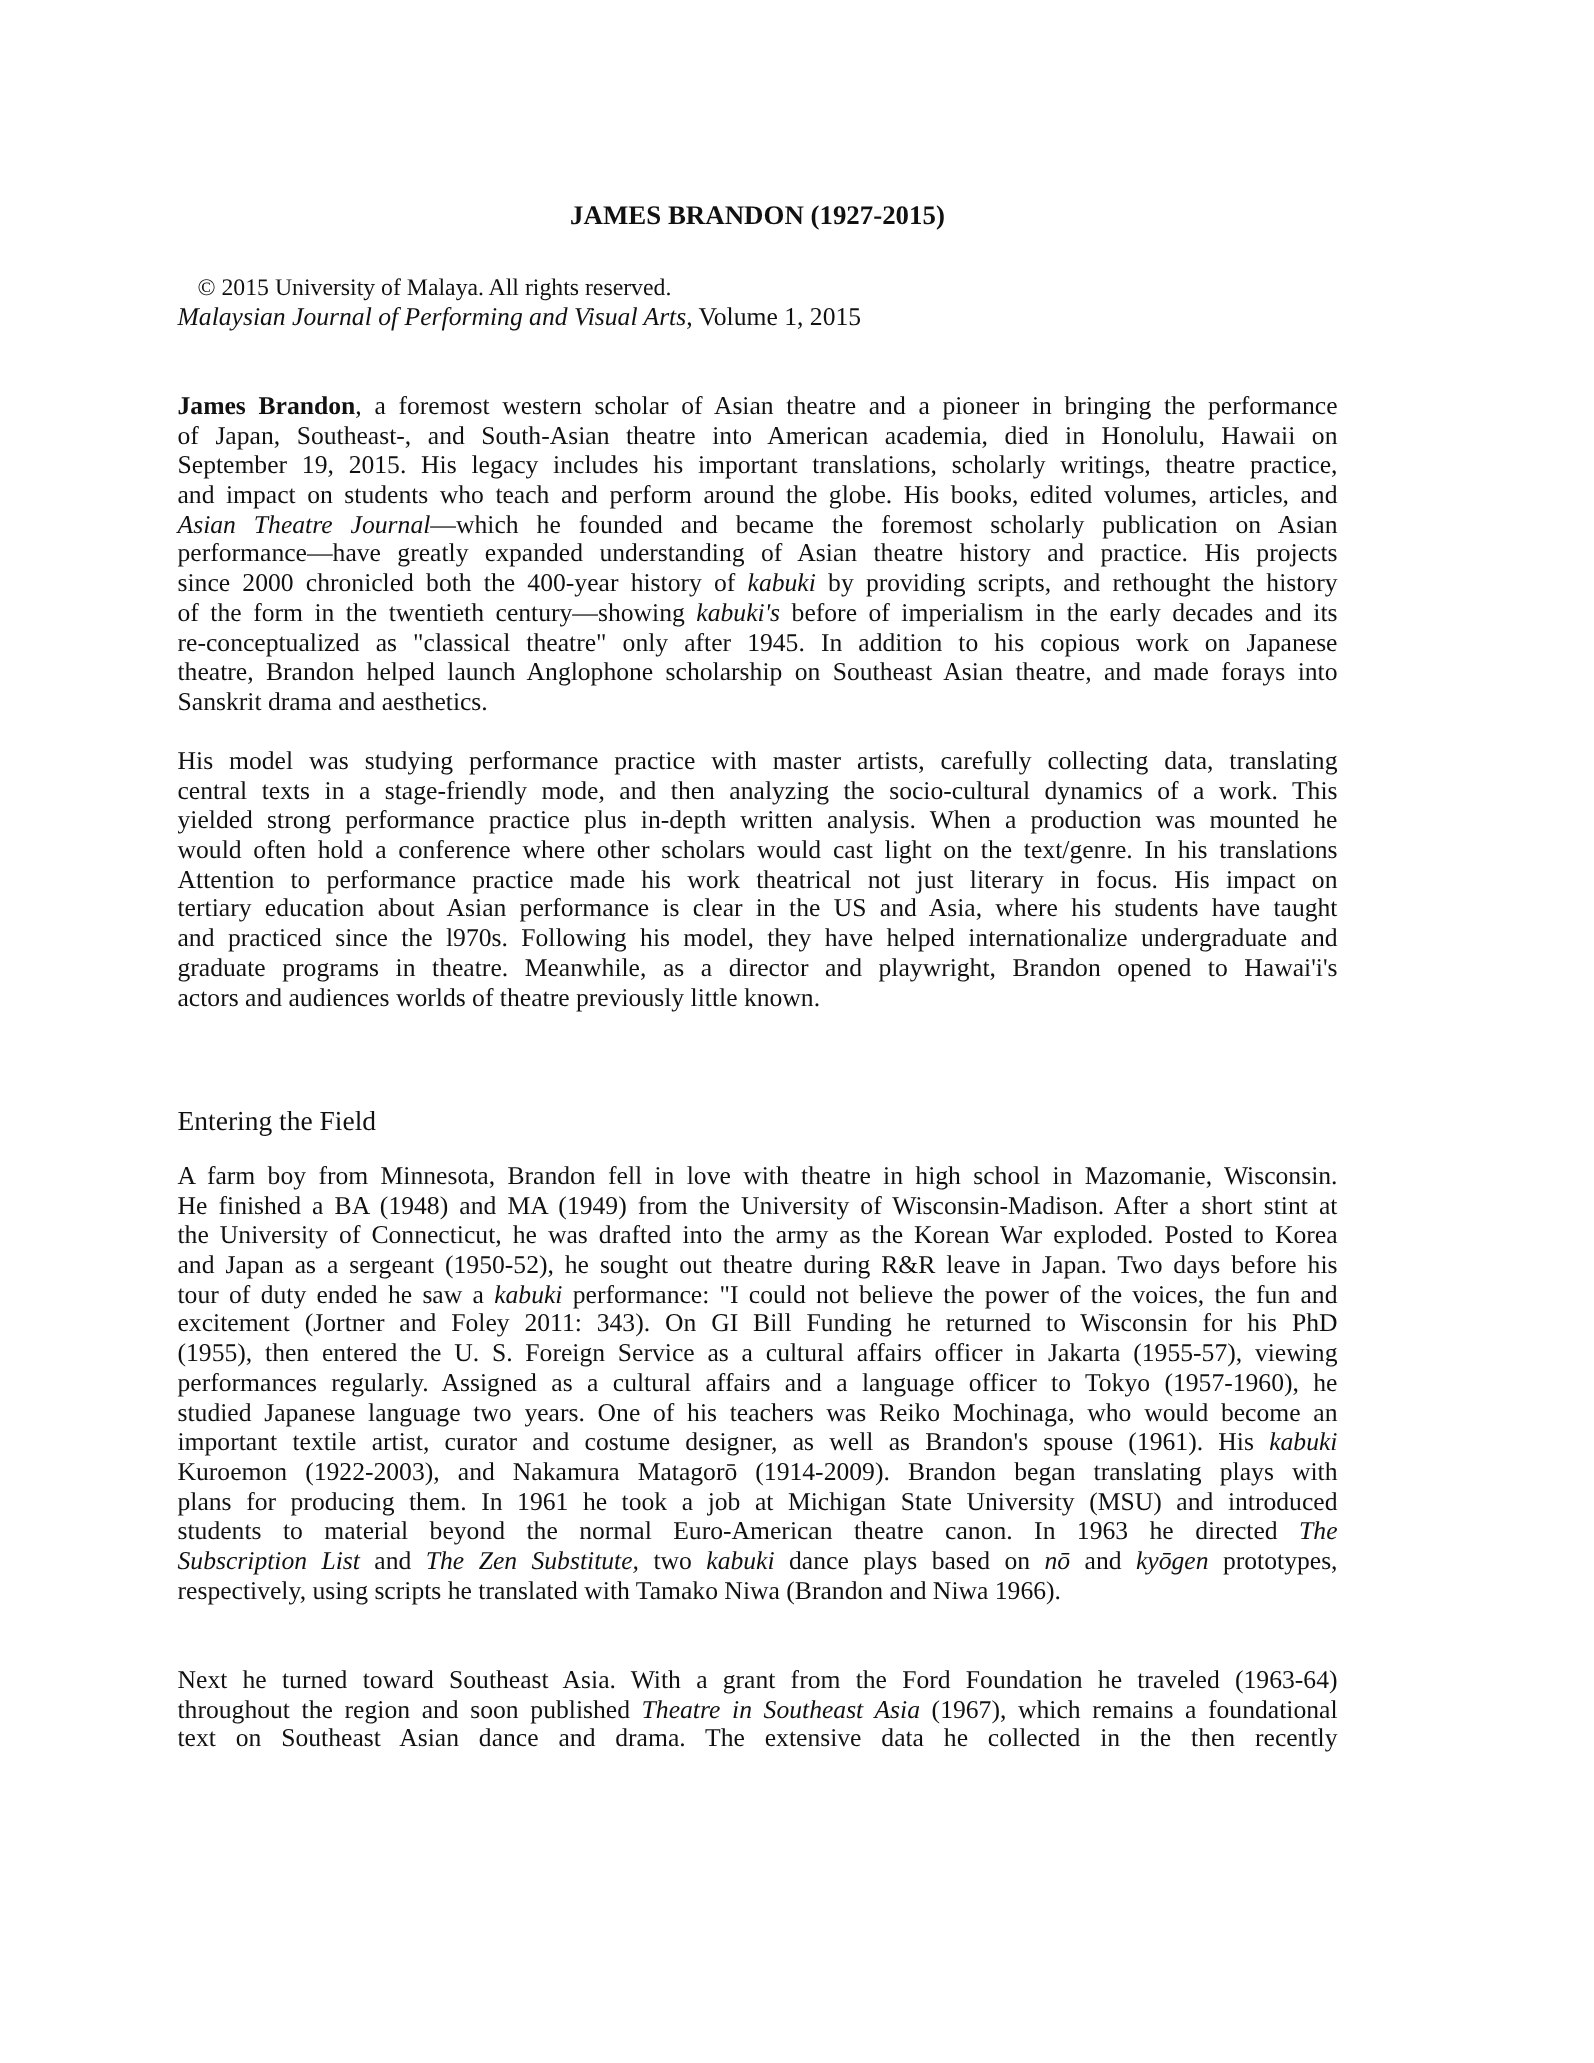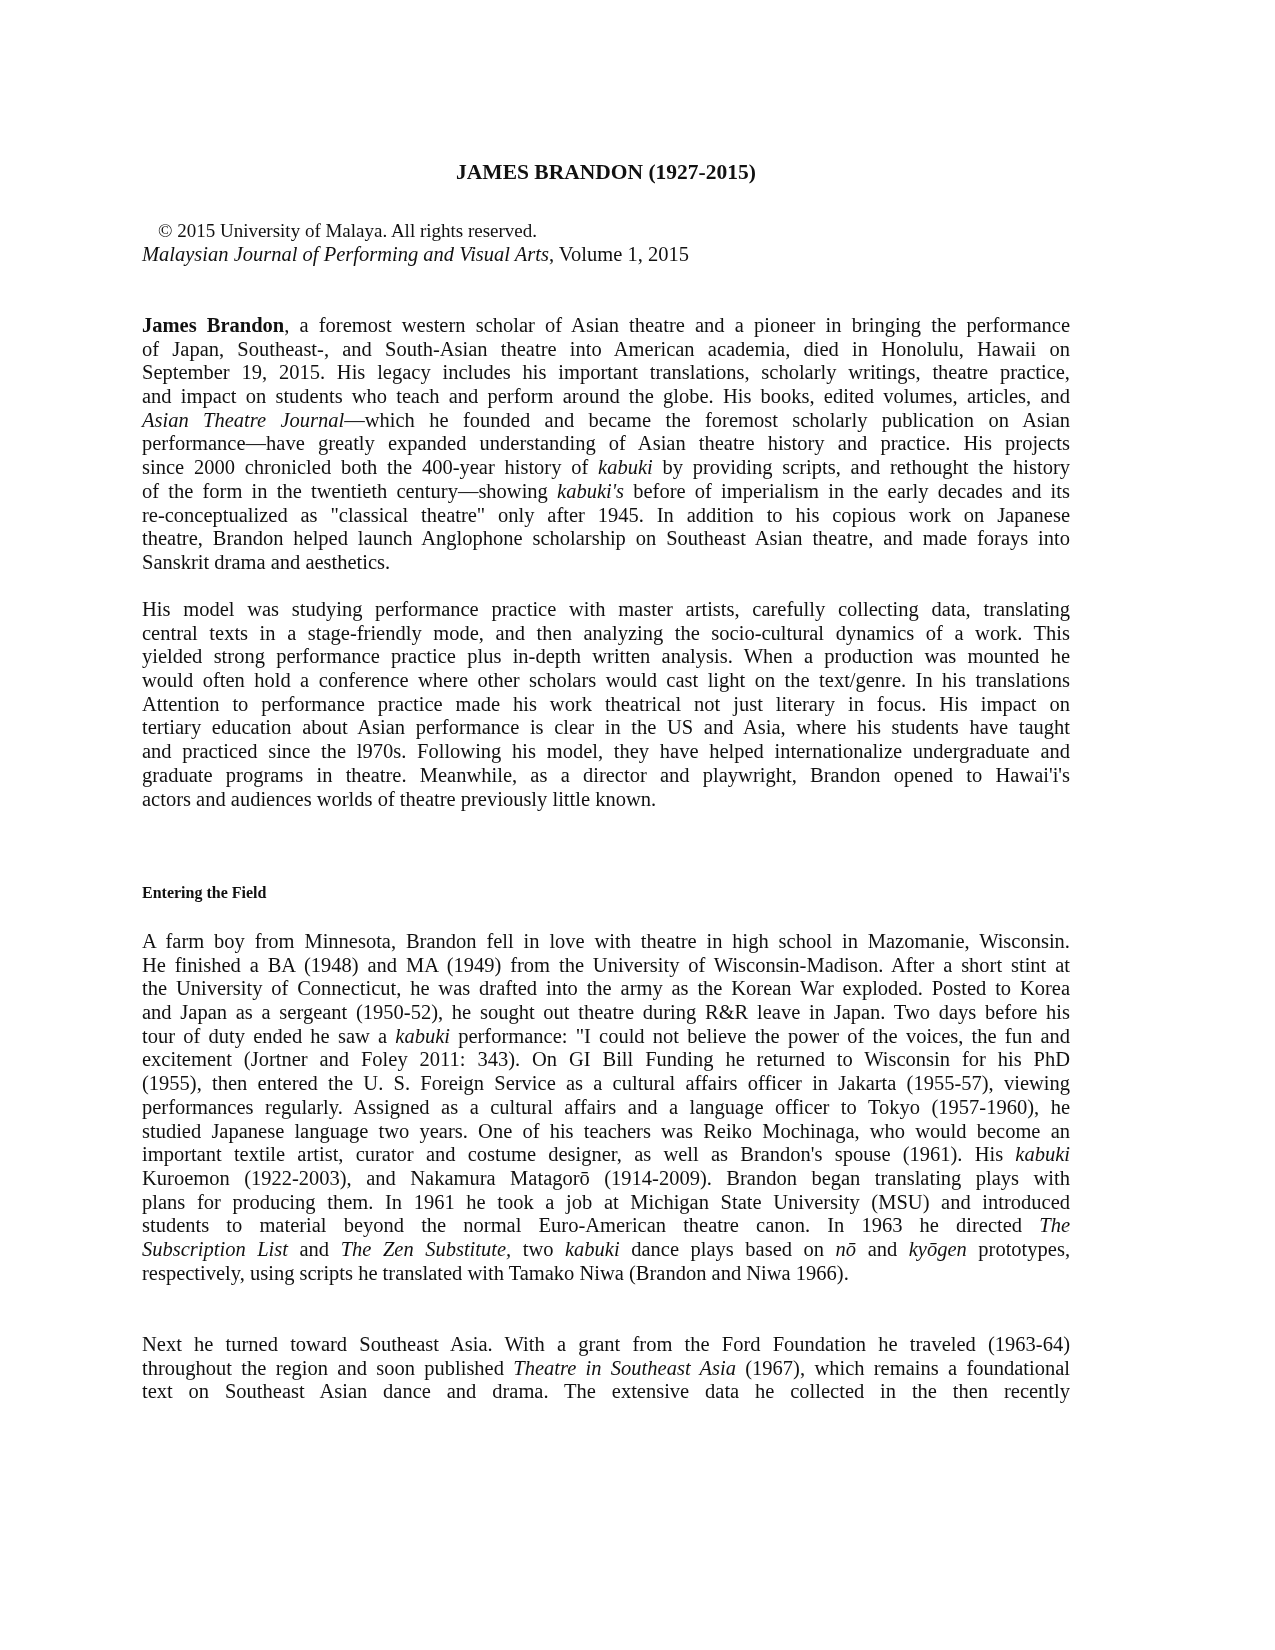--- a/index.html
+++ b/index.html
@@ -7,21 +7,21 @@
          font-family: "Liberation Serif", "DejaVu Serif", serif; color: #111; }
   .page { position: absolute; left: 142px; top: 0; width: 928px; }
   .title { position: absolute; top: 150px; left: 0; width: 928px; text-align: center;
            font-weight: bold; font-size: 21.5px; letter-spacing: 0; margin-top: 10px; }
   .copyright { position: absolute; top: 219px; left: 0; font-size: 19px; line-height: 23.7px; margin-left: 16px; }
   .journal { position: absolute; top: 242.5px; left: 0; font-size: 20.5px; line-height: 23.7px; }
   .para { position: absolute; left: 0; width: 928px; font-size: 20.5px; line-height: 23.7px;
           text-align: justify; margin: 0; }
   .p1 { top: 314px; }
   .p2 { top: 598px; }
-  .heading { position: absolute; top: 884px; left: 0; font-weight: bold; font-size: 16px; }
+  .heading { position: absolute; top: 884px; left: 0; font-weight: normal; font-size: 22px; }
   .p3 { top: 930px; }
   .p4 { top: 1334px; }
   .para .line { display: block; text-align: justify; text-align-last: justify; height: 23.7px; white-space: nowrap; }
   .para .line.last { text-align-last: left; }
   .para .line.jx { white-space: normal; }
   i, em { font-style: italic; }
   b { font-weight: bold; }
 </style>
 </head>
 <body>

